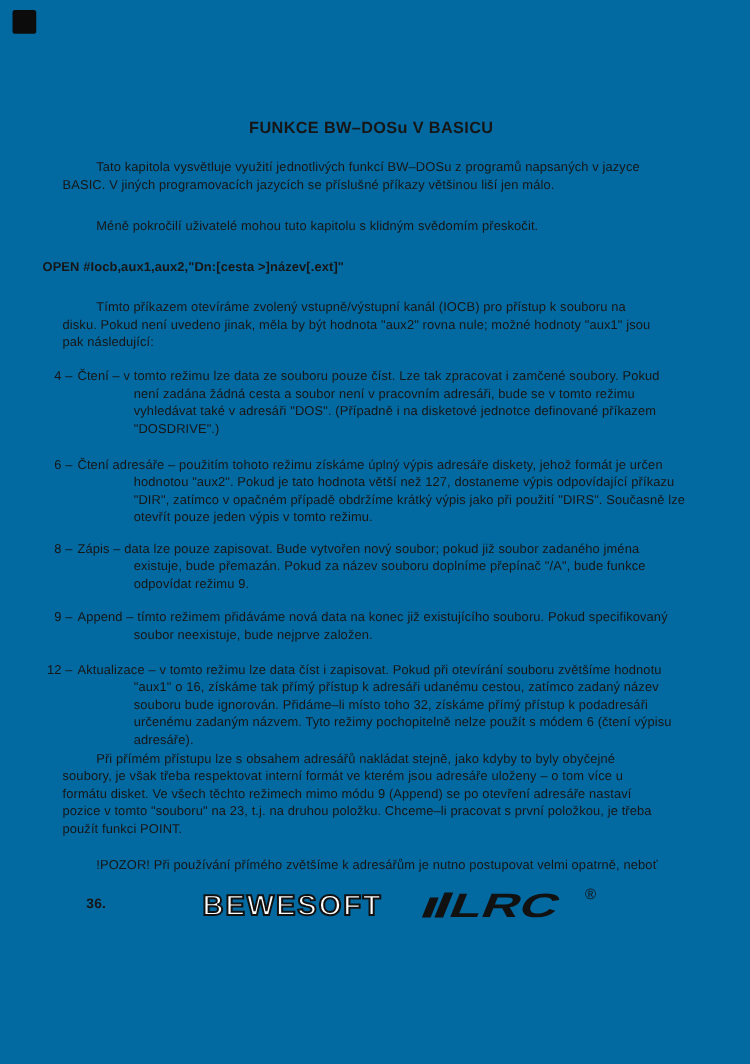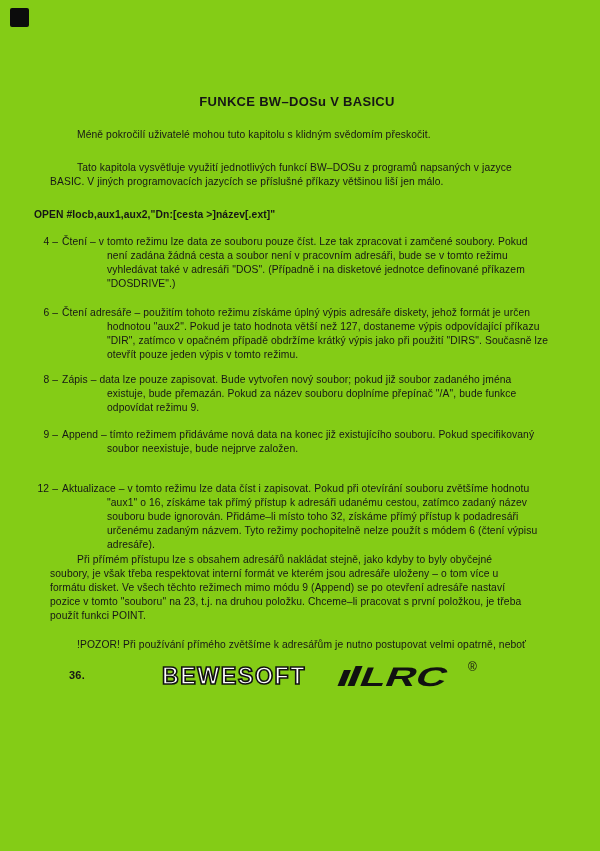--- a/index.html
+++ b/index.html
@@ -7,21 +7,21 @@
     width: 600px; height: 851px;
     background: #ffffff;
     overflow: hidden;
     font-family: "Liberation Sans", "DejaVu Sans", sans-serif;
     color: #161616;
     -webkit-font-smoothing: antialiased;
   }
   .page {
     position: relative;
     width: 600px; height: 851px;
-    background: #84cc16;
+    background: #0369a1;
   }
   .corner-mark {
     position: absolute;
     left: 10px; top: 8px;
     width: 19px; height: 19px;
     background: #0c0c0c;
     border-radius: 2px;
   }
   .content {
     padding: 0 40px 0 50px;
@@ -70,21 +70,21 @@
     white-space: pre;
   }
   .mode .mode-text {
     white-space: pre;
     text-indent: -45px;
   }
   .m-4  { margin-top: 13px; }
   .m-6  { margin-top: 15px; }
   .m-8  { margin-top: 11px; }
   .m-9  { margin-top: 13px; }
-  .m-12 { margin-top: 26px; }
+  .m-12 { margin-top: 14px; }
   .p-note1 { margin-top: 1px; }
   .p-note2 { margin-top: 21px; }
   .p-warning { margin-top: 15px; }
   .footer {
     position: relative;
     margin-top: 10px;
     height: 40px;
   }
   .page-number {
     position: absolute;
@@ -100,26 +100,29 @@
 <body>
 
 <div class="page">
 
   <div class="corner-mark"></div>
 
   <div class="content">
 
     <h1 class="doc-title">FUNKCE BW–DOSu V BASICU</h1>
 
-    <p class="para p-intro2">Méně pokročilí uživatelé mohou tuto kapitolu s klidným svědomím přeskočit.</p>
     <p class="para p-intro1">Tato kapitola vysvětluje využití jednotlivých funkcí BW–DOSu z programů napsaných v jazyce
 BASIC. V jiných programovacích jazycích se příslušné příkazy většinou liší jen málo.</p>
+    <p class="para p-intro2">Méně pokročilí uživatelé mohou tuto kapitolu s klidným svědomím přeskočit.</p>
 
     <div class="cmd-line">OPEN #Iocb,aux1,aux2,"Dn:[cesta &gt;]název[.ext]"</div>
 
+    <p class="para p-open">Tímto příkazem otevíráme zvolený vstupně/výstupní kanál (IOCB) pro přístup k souboru na
+disku. Pokud není uvedeno jinak, měla by být hodnota "aux2" rovna nule; možné hodnoty "aux1" jsou
+pak následující:</p>
 
     <div class="mode m-4">
       <span class="mode-num">4 –</span>
       <div class="mode-text">Čtení – v tomto režimu lze data ze souboru pouze číst. Lze tak zpracovat i zamčené soubory. Pokud
 není zadána žádná cesta a soubor není v pracovním adresáři, bude se v tomto režimu
 vyhledávat také v adresáři "DOS". (Případně i na disketové jednotce definované příkazem
 "DOSDRIVE".)</div>
     </div>
 
     <div class="mode m-6">

